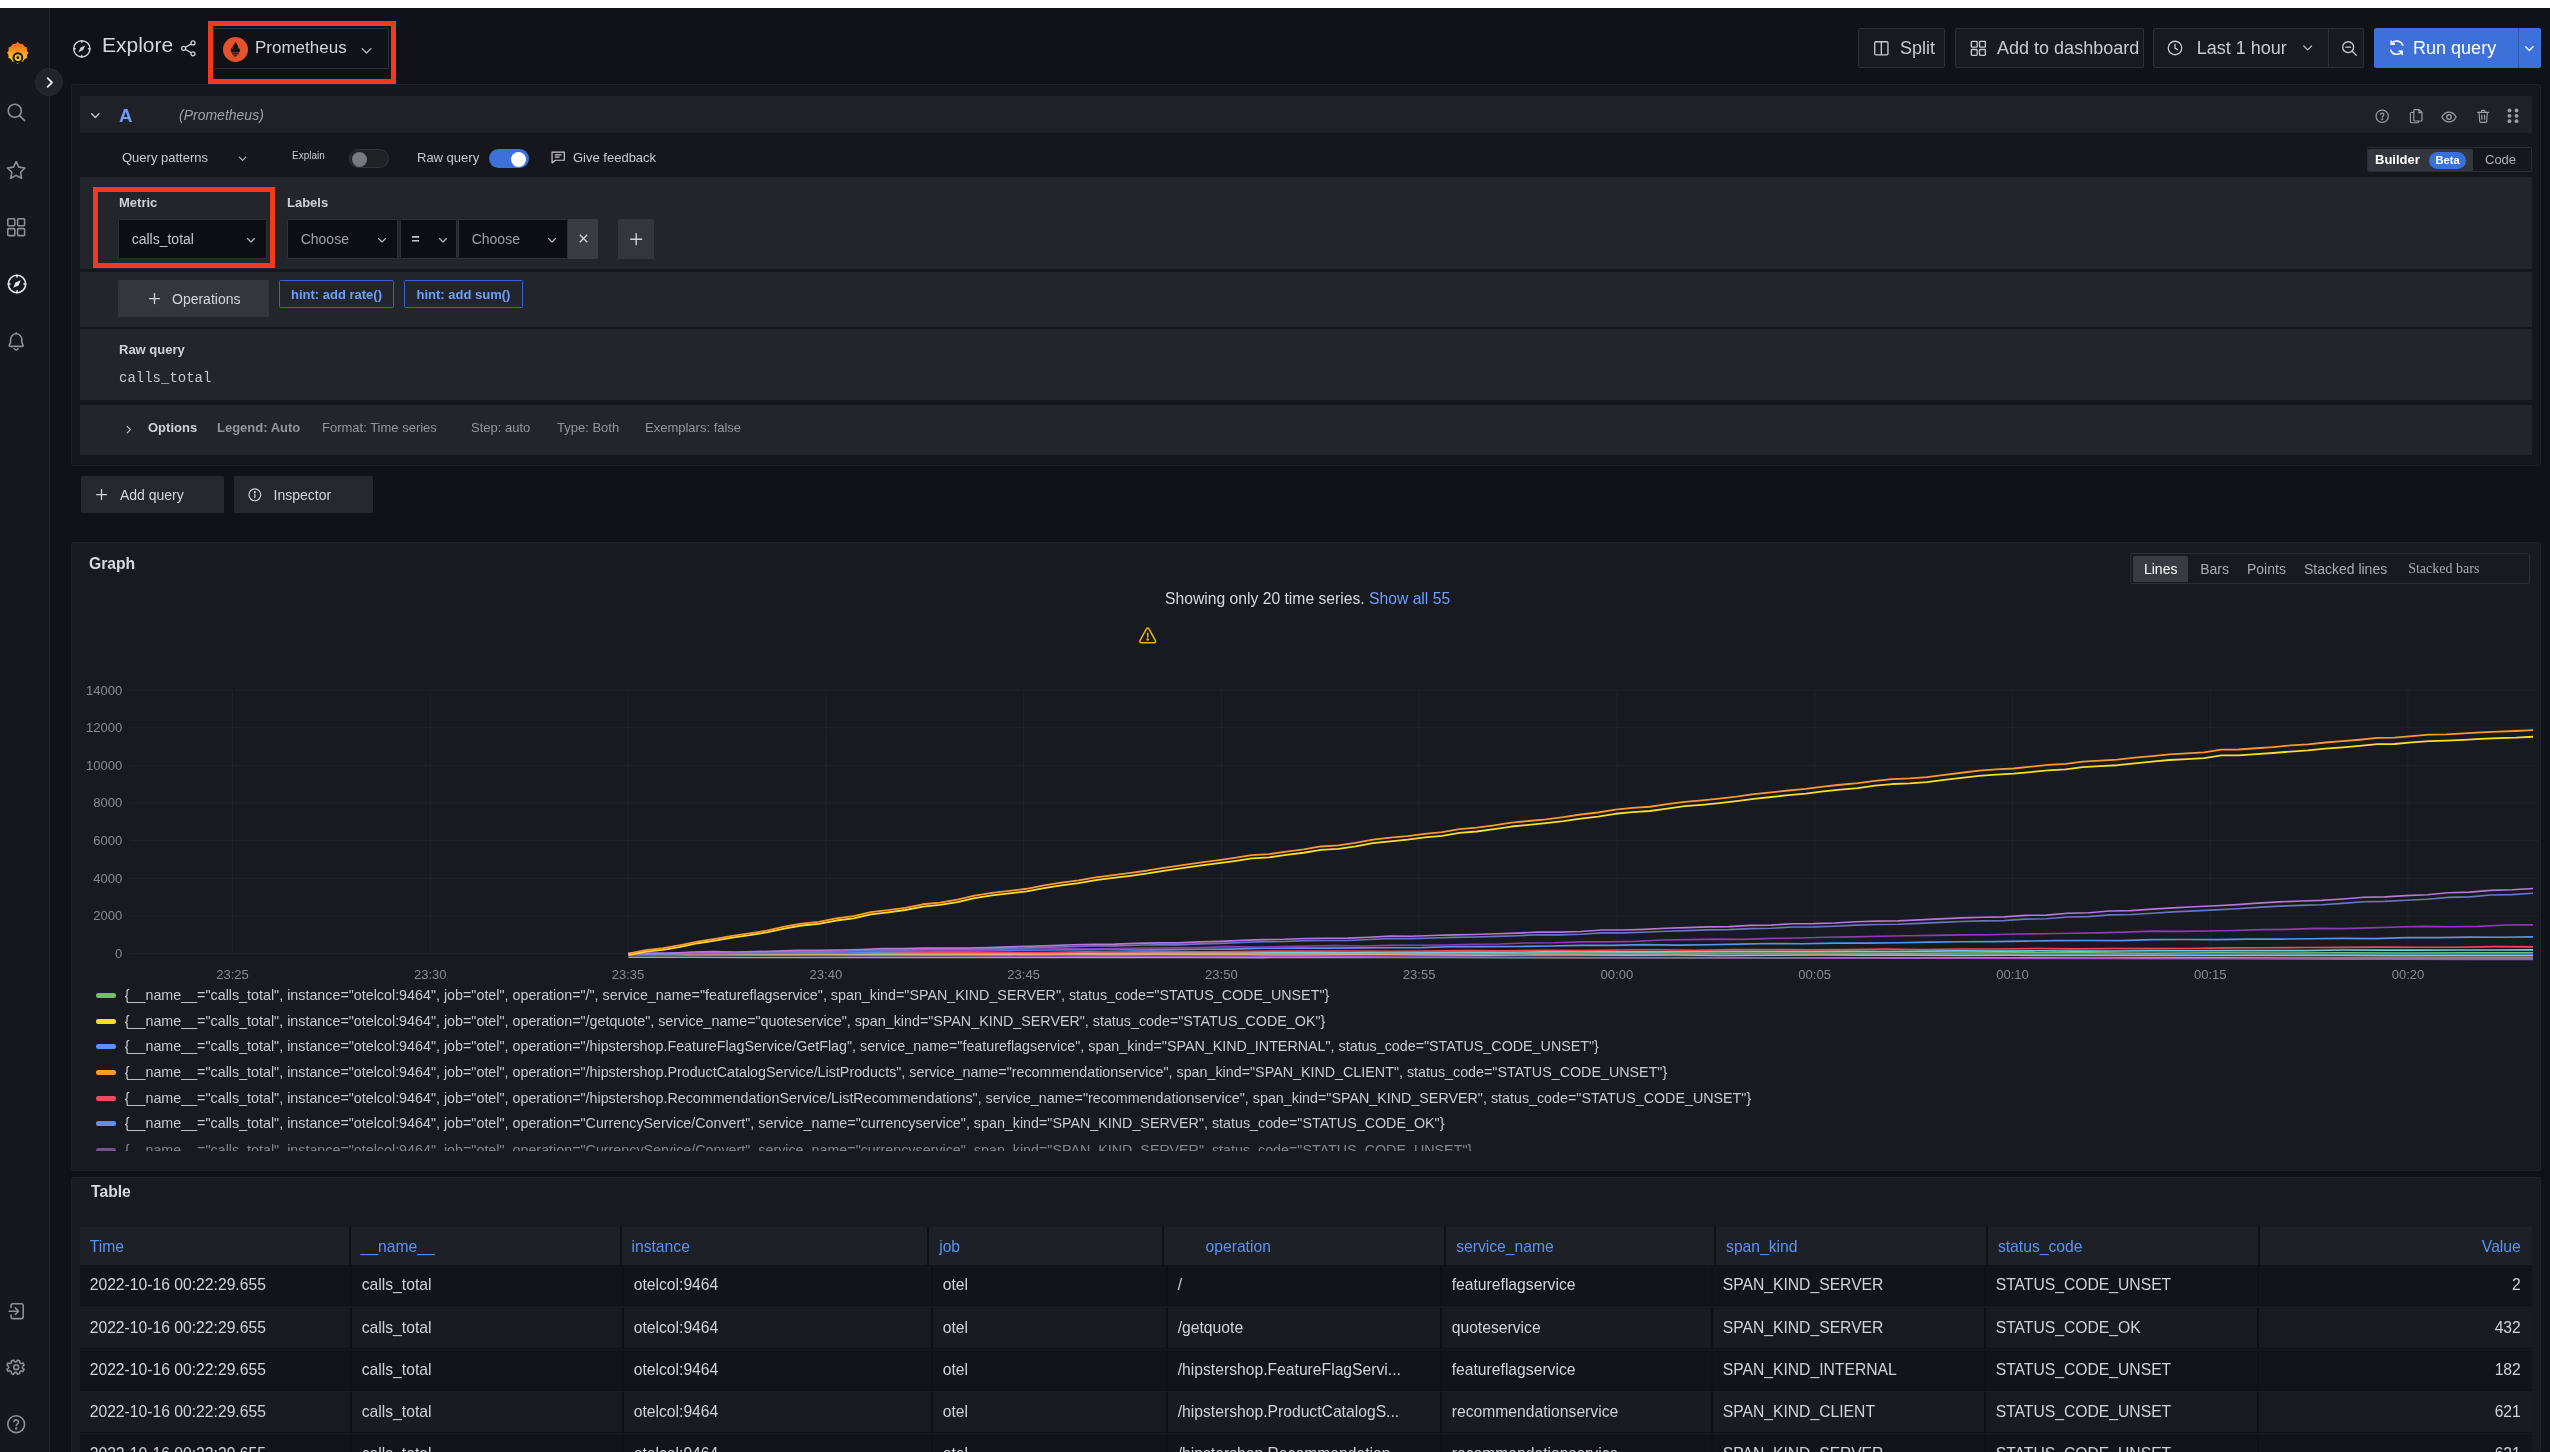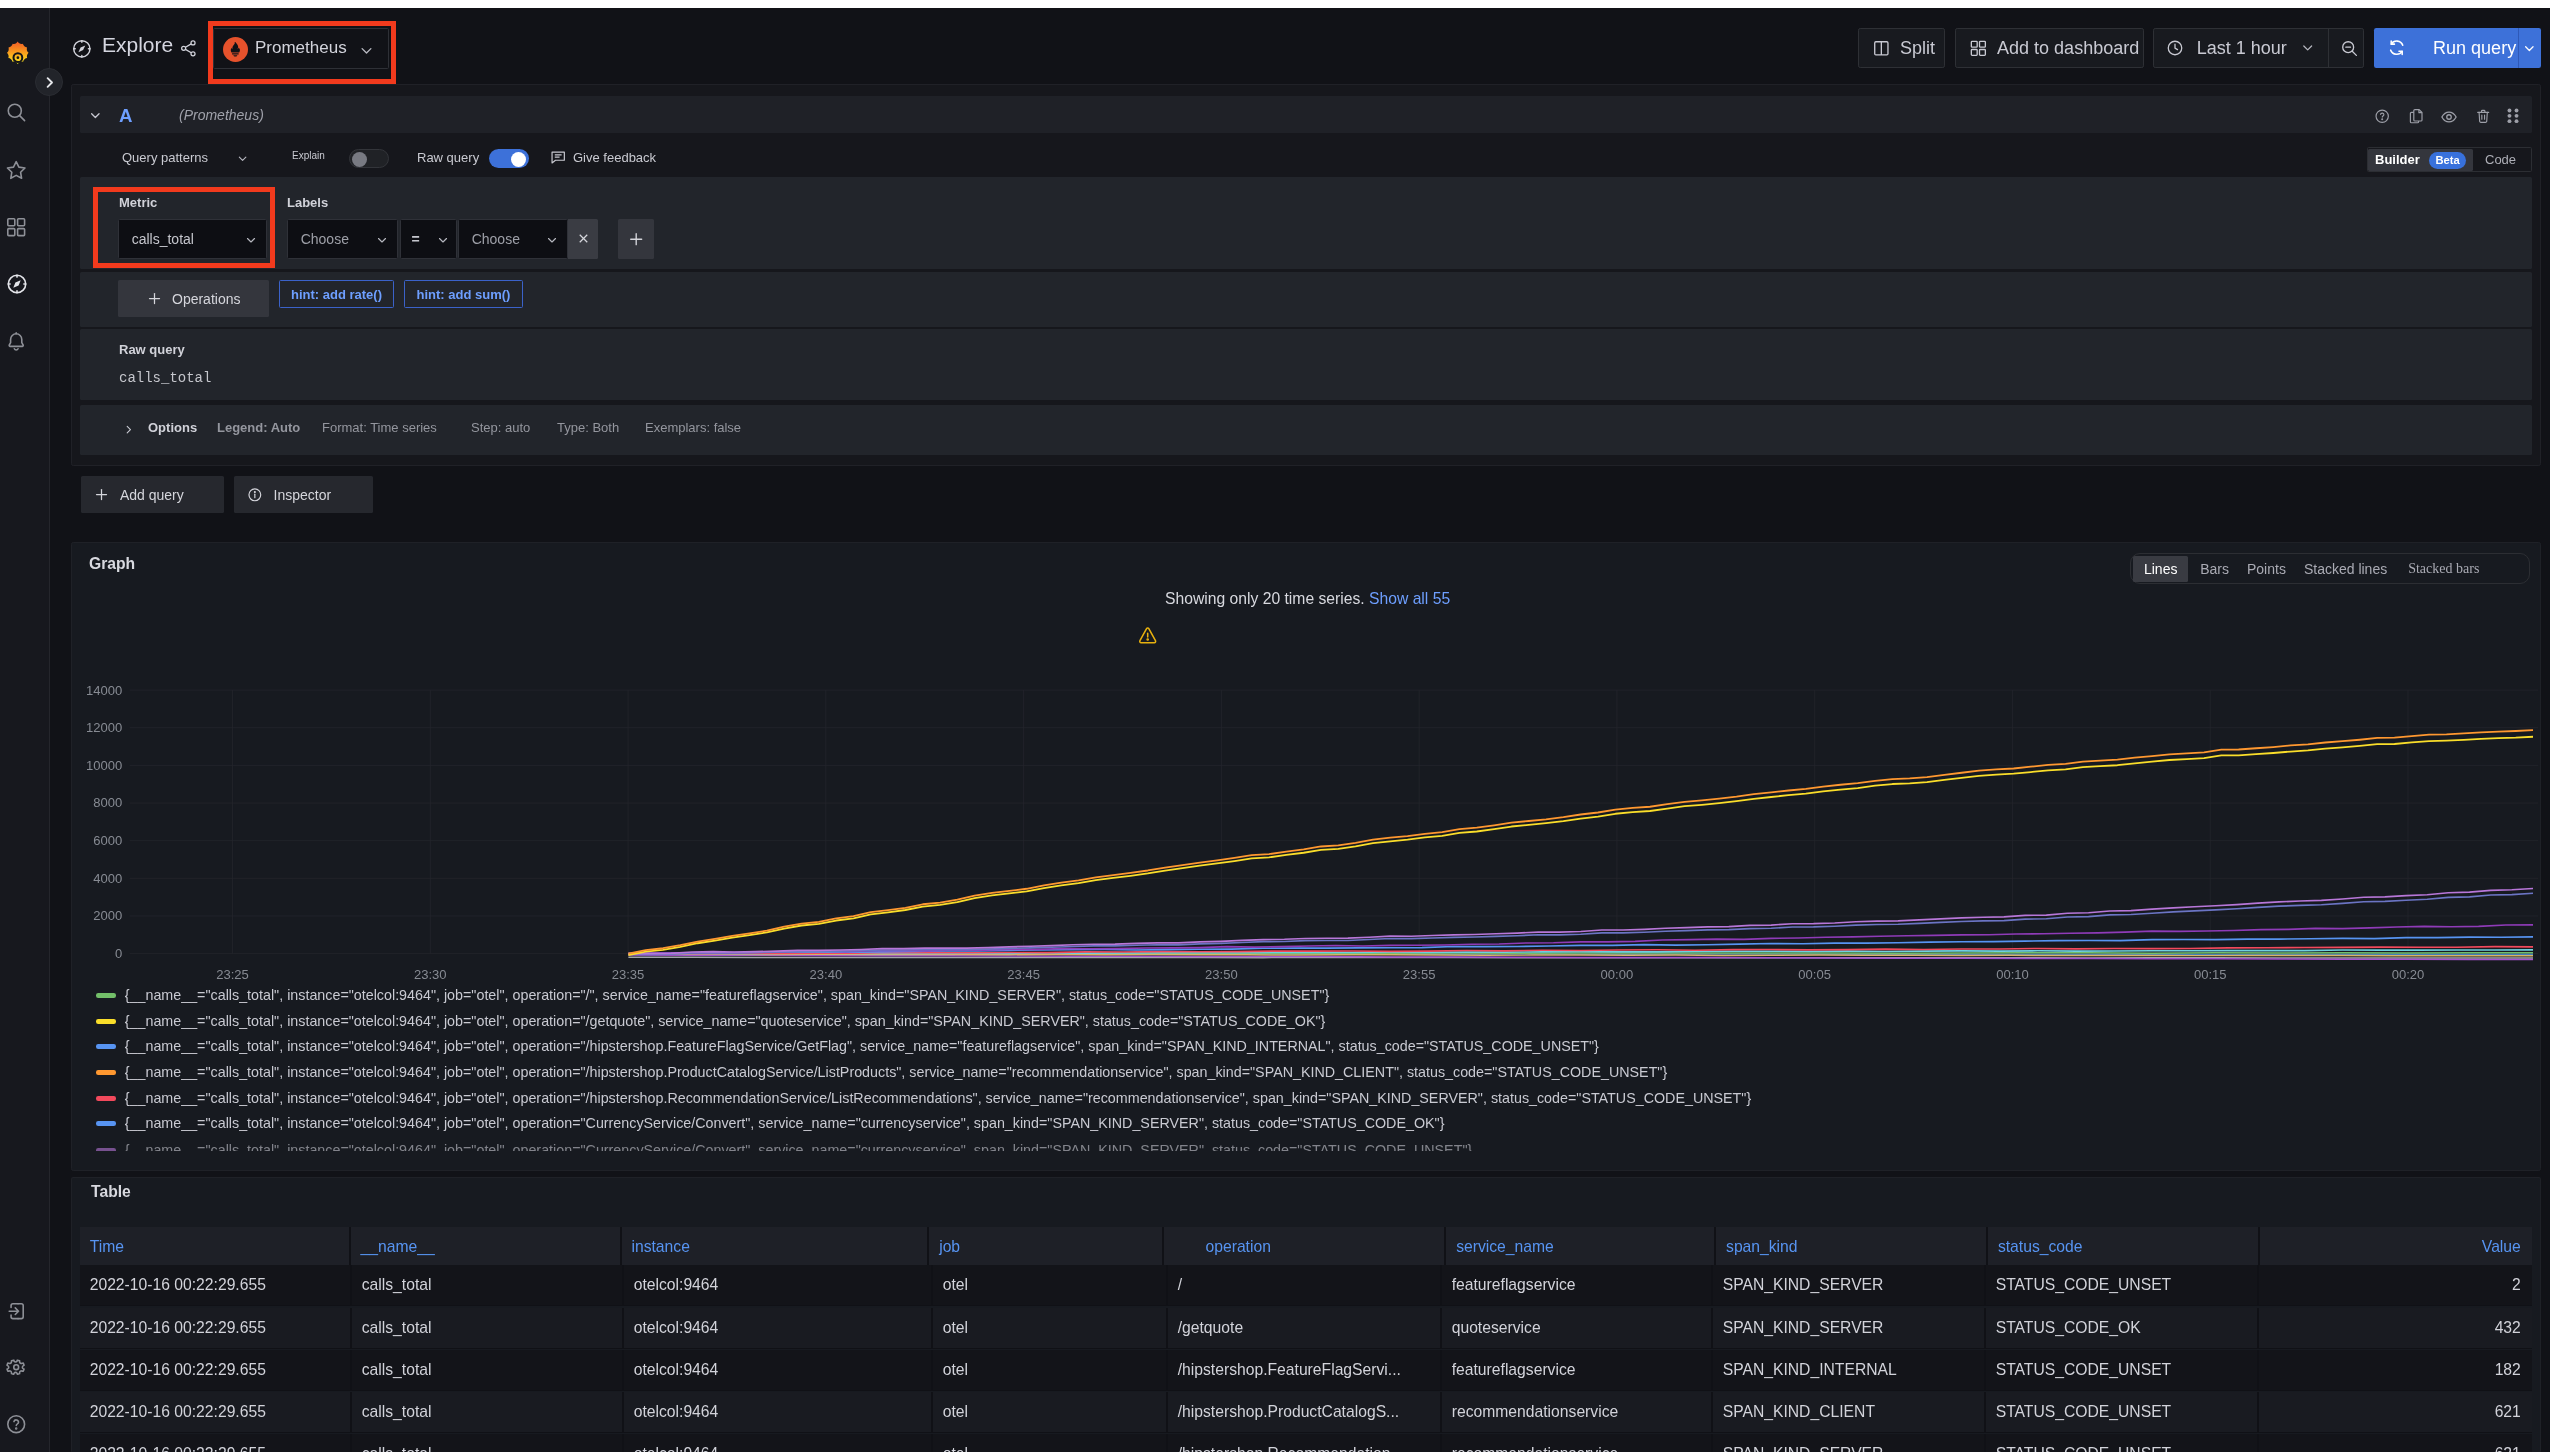--- a/index.html
+++ b/index.html
@@ -172,21 +172,21 @@
         <line x1="7.5" y1="10.5" x2="13.5" y2="10.5" stroke-linecap="round"></line>
       </svg>
   </div>
   <div class="abs" style="left:2374px;top:28px;width:167px;height:40px;background:#3d71d9;border-radius:2.2px;display:flex;align-items:center;">
     <svg class="ic" style="margin-left:12.7px;" width="19.4" height="19.4" viewBox="0 0 24 24" fill="none" stroke="#ffffff" stroke-width="1.9" stroke-linecap="round">
       <path d="M19.5 9a8 8 0 0 0-14.2-1.5"></path>
         <path d="M4.5 15a8 8 0 0 0 14.2 1.5"></path>
       <polyline points="5.2,3.6 5.2,7.6 9.2,7.6" stroke-linejoin="round"></polyline>
         <polyline points="18.8,20.4 18.8,16.4 14.8,16.4" stroke-linejoin="round"></polyline>
     </svg>
-    <span style="margin-left:27px;font-size:18px;font-weight:500;color:#fff;">Run query</span>
+    <span style="margin-left:7px;font-size:18px;font-weight:500;color:#fff;">Run query</span>
     <div style="position:absolute;left:144px;top:0;width:1.1px;height:40px;background:#2e59b8;"></div>
     <svg class="ic" style="position:absolute;left:149px;top:14px;" width="12.7" height="12.7" viewBox="0 0 24 24" fill="none" stroke="#ffffff" stroke-width="2.4" stroke-linecap="round" stroke-linejoin="round">
         <polyline points="5,9 12,16 19,9"></polyline>
       </svg>
   </div>
 
   <div id="qpanel" class="abs"></div>
   <div id="qheader" class="abs"></div>
   <svg class="abs" style="left:89px;top:109px;width:12.7px;height:12.7px;" viewBox="0 0 24 24" fill="none" stroke="#c9cad3" stroke-width="2.4" stroke-linecap="round" stroke-linejoin="round">
       <polyline points="5,9 12,16 19,9"></polyline>
@@ -325,21 +325,21 @@
         <circle cx="12" cy="12" r="9"></circle>
         <line x1="12" y1="11" x2="12" y2="16.5" stroke-linecap="round"></line>
         <circle cx="12" cy="7.8" r="0.7" fill="#d5d6dc"></circle>
       </svg>
     Inspector
   </div>
 
   <div class="panel" style="top:542px;height:629px;"></div>
   <div class="ptitle" style="left:89px;top:555px;">Graph</div>
 
-  <div class="abs" style="left:2130px;top:553px;width:400px;height:31px;border:1.1px solid #2c2e33;border-radius:10px;display:flex;align-items:center;font-size:14px;font-weight:500;color:#aaabb4;">
+  <div class="abs" style="left:2130px;top:553px;width:400px;height:31px;border:1.1px solid #2c2e33;border-radius:2px;display:flex;align-items:center;font-size:14px;font-weight:500;color:#aaabb4;">
     <div style="margin-left:2.2px;width:55px;height:26px;background:#393b42;border-radius:1.5px;color:#ffffff;display:flex;align-items:center;justify-content:center;">Lines</div>
     <div style="margin-left:12px;">Bars</div>
     <div style="margin-left:18px;">Points</div>
     <div style="margin-left:18px;">Stacked lines</div>
     <div style="margin-left:21px;font-family:Liberation Serif, serif;">Stacked bars</div>
   </div>
 
   <svg class="abs" style="left:1138px;top:626px;width:19.4px;height:18px;" viewBox="0 0 24 22" fill="none" stroke="#e8b10e" stroke-width="1.9" stroke-linejoin="round">
       <path d="M10.6 3.2a1.6 1.6 0 0 1 2.8 0l8.2 14.9a1.6 1.6 0 0 1-1.4 2.4H3.8a1.6 1.6 0 0 1-1.4-2.4z"></path>
       <line x1="12" y1="9" x2="12" y2="13.5" stroke-linecap="round"></line>

